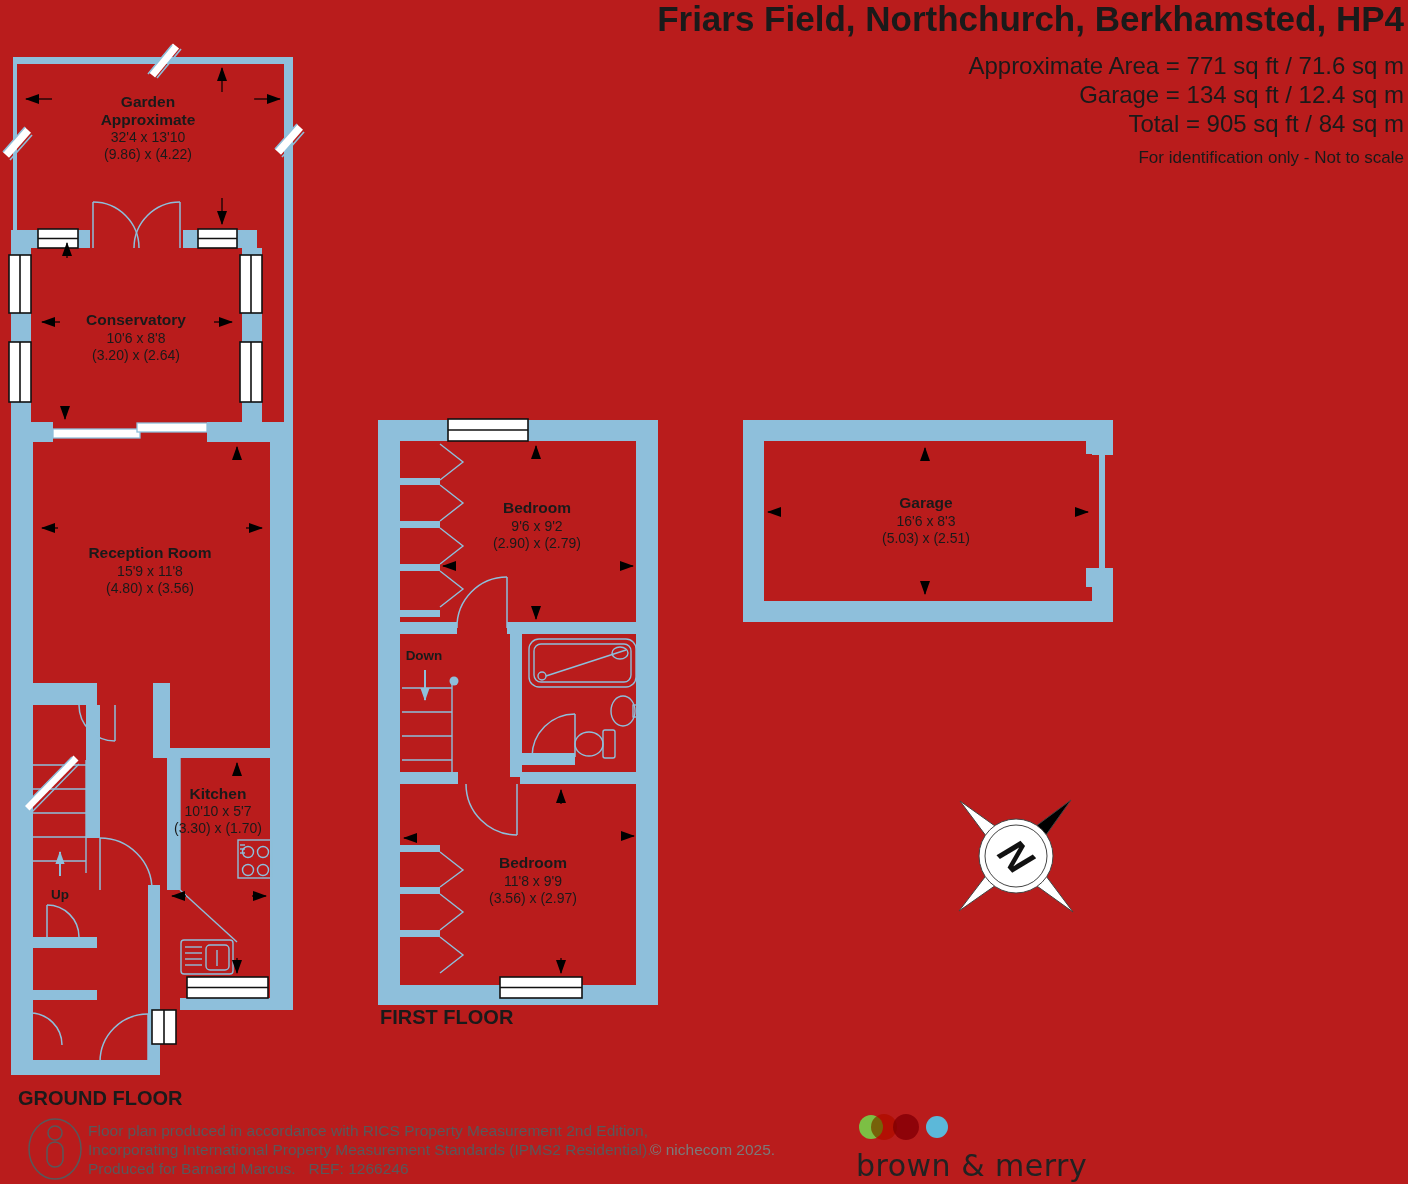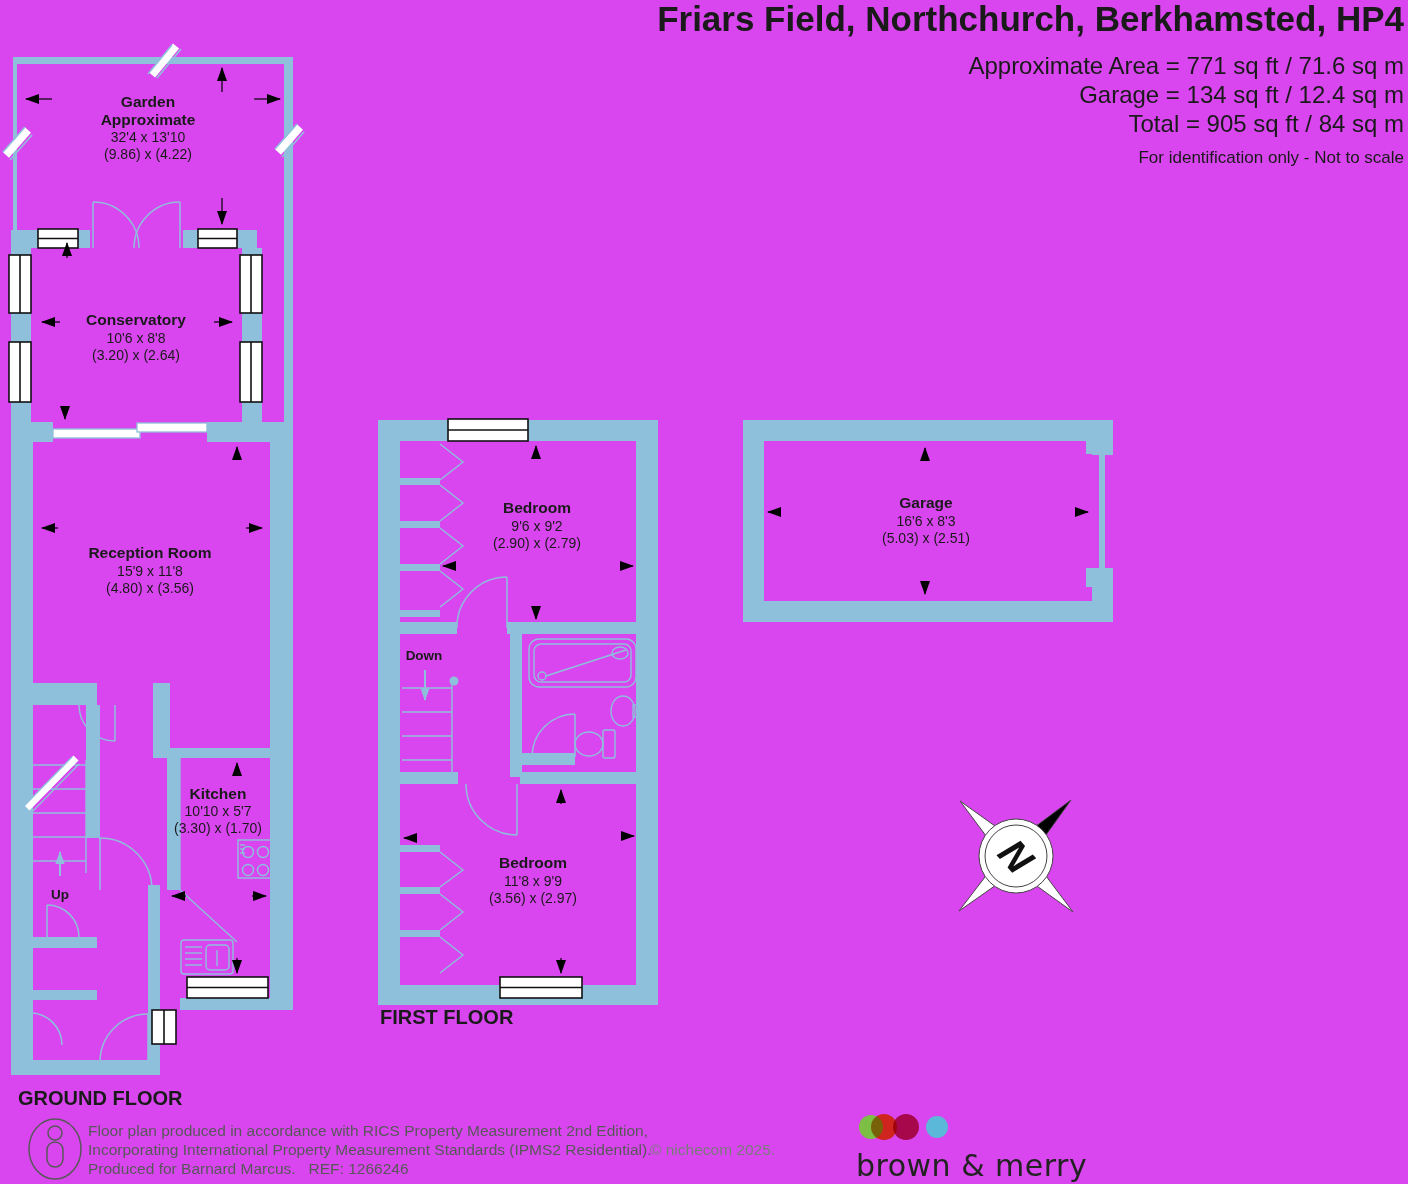--- a/index.html
+++ b/index.html
@@ -1,16 +1,16 @@
 <!DOCTYPE html>
 <html><head>
 <meta charset="utf-8">
 <style>
   html,body{margin:0;padding:0;background:#fff;}
-  .canvas{position:relative;width:1408px;height:1184px;background:#d946ef;
+  .canvas{position:relative;width:1408px;height:1184px;background:#b91c1c;
           font-family:"Liberation Sans",sans-serif;overflow:hidden;}
   svg{position:absolute;left:0;top:0;}
   text{font-family:"Liberation Sans",sans-serif;fill:#1a1a1a;}
   .room-name{font-weight:bold;font-size:15.5px;}
   .room-dim{font-size:14px;}
   .floor-label{font-weight:bold;font-size:20px;}
   .stair-label{font-weight:bold;font-size:13.5px;}
   .title{font-weight:bold;font-size:35px;}
   .area-line{font-size:24px;}
   .note-line{font-size:17px;}

